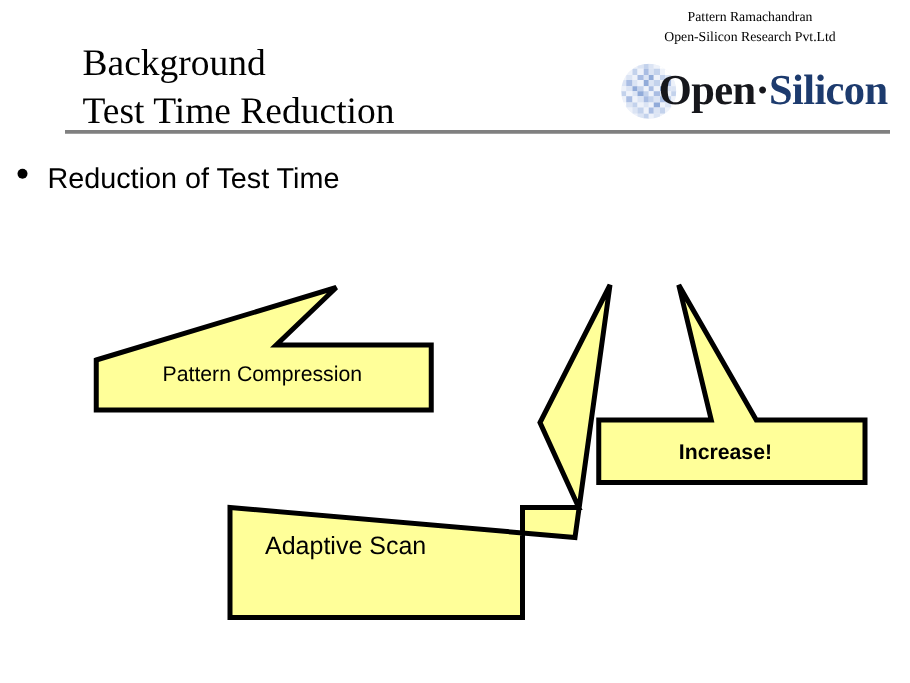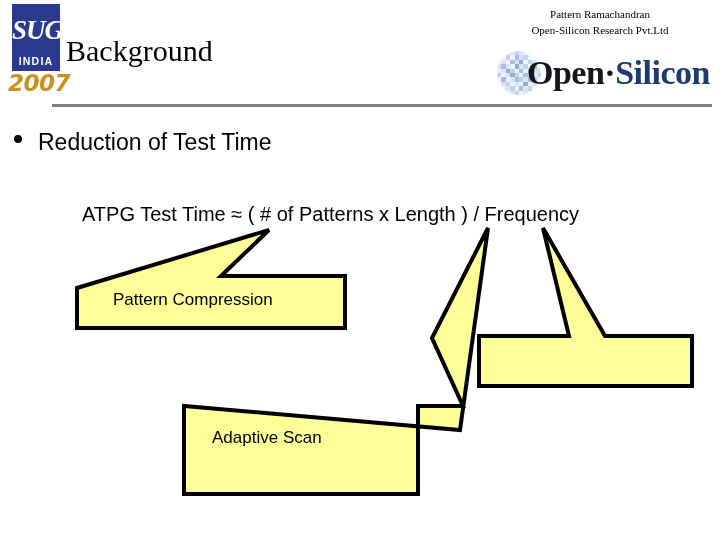--- a/index.html
+++ b/index.html
@@ -211,57 +211,52 @@
     stroke-linejoin: miter;
   }
   .callout-label {
     position: absolute;
     color: #000000;
     white-space: nowrap;
   }
 
   #callout-pattern-compression { left: 73px; top: 228px; }
   #cc-pattern-label {
-    left: 113px;
+    left: 130px;
     top: 289px;
     font-size: 17px;
     line-height: 22px;
   }
 
   #callout-adaptive-scan { left: 182px; top: 226px; }
   #cc-adaptive-label {
     left: 212px;
     top: 420px;
-    font-size: 17px;
+    font-size: 20px;
     line-height: 35px;
   }
 
   #callout-increase { left: 477px; top: 226px; }
   #cc-increase-label {
     left: 543px;
     top: 351px;
     font-size: 17px;
     line-height: 22px;
     font-weight: bold;
   }
 </style>
 </head>
 <body>
 
 <div id="slide">
 
-  <div id="sug-logo">
-    <div class="sug-box"></div>
-    <div class="sug-mark">SUG</div>
-    <div class="sug-india">INDIA</div>
-    <div class="sug-year">2007</div>
-  </div>
 
   <div id="title-block">
     <div class="title-line">Background</div>
+    <div class="title-line">Test Time Reduction</div>
   </div>
 
   <div id="divider"></div>
 
   <div id="presenter-block">
     <div class="presenter-name">Pattern Ramachandran</div>
     <div class="presenter-company">Open-Silicon Research Pvt.Ltd</div>
   </div>
 
   <div id="bullet-row">
@@ -368,31 +363,31 @@
         <div class="cell" style="left: 17.6px; top: 39.6px; width: 4.4px; height: 4.4px; background: rgb(195, 210, 236);"></div>
         <div class="cell" style="left: 22px; top: 39.6px; width: 4.4px; height: 4.4px; background: rgb(238, 242, 250);"></div>
         <div class="cell" style="left: 26.4px; top: 39.6px; width: 4.4px; height: 4.4px; background: rgb(219, 228, 244);"></div>
         <div class="cell" style="left: 30.8px; top: 39.6px; width: 4.4px; height: 4.4px; background: rgb(238, 242, 250);"></div>
         <div class="cell" style="left: 35.2px; top: 39.6px; width: 4.4px; height: 4.4px; background: rgb(255, 255, 255);"></div>
         <div class="cell" style="left: 39.6px; top: 39.6px; width: 4.4px; height: 4.4px; background: rgb(255, 255, 255);"></div>
       </div>
     <div class="os-word"><span class="os-open">Open</span><span class="os-dot">·</span><span class="os-sili">Silicon</span></div>
   </div>
 
-  <div id="formula">ATPG Test Time ≈  ( # of Patterns x Length ) / Frequency</div>
 
   <svg id="callout-pattern-compression" class="callout-svg" width="280" height="108" viewBox="0 0 280 108">
     <polygon class="callout-poly" points="4,60 196,2 148,48 272,48 272,100 4,100"></polygon>
   </svg>
   <div id="cc-pattern-label" class="callout-label">Pattern Compression</div>
 
   <svg id="callout-adaptive-scan" class="callout-svg" width="320" height="276" viewBox="0 0 320 276">
     <polygon class="callout-poly" points="278,204 306,2 250,112 281,180 236,180 236,268 2,268 2,180"></polygon>
   </svg>
   <div id="cc-adaptive-label" class="callout-label">
     <div>Adaptive Scan</div>
   </div>
 
   <svg id="callout-increase" class="callout-svg" width="222" height="168" viewBox="0 0 222 168">
     <polygon class="callout-poly" points="92,110 66,2 128,110 215,110 215,160 2,160 2,110"></polygon>
   </svg>
+  <div id="cc-increase-label" class="callout-label">Increase!</div>
 
 </div>
 
 </body></html>

